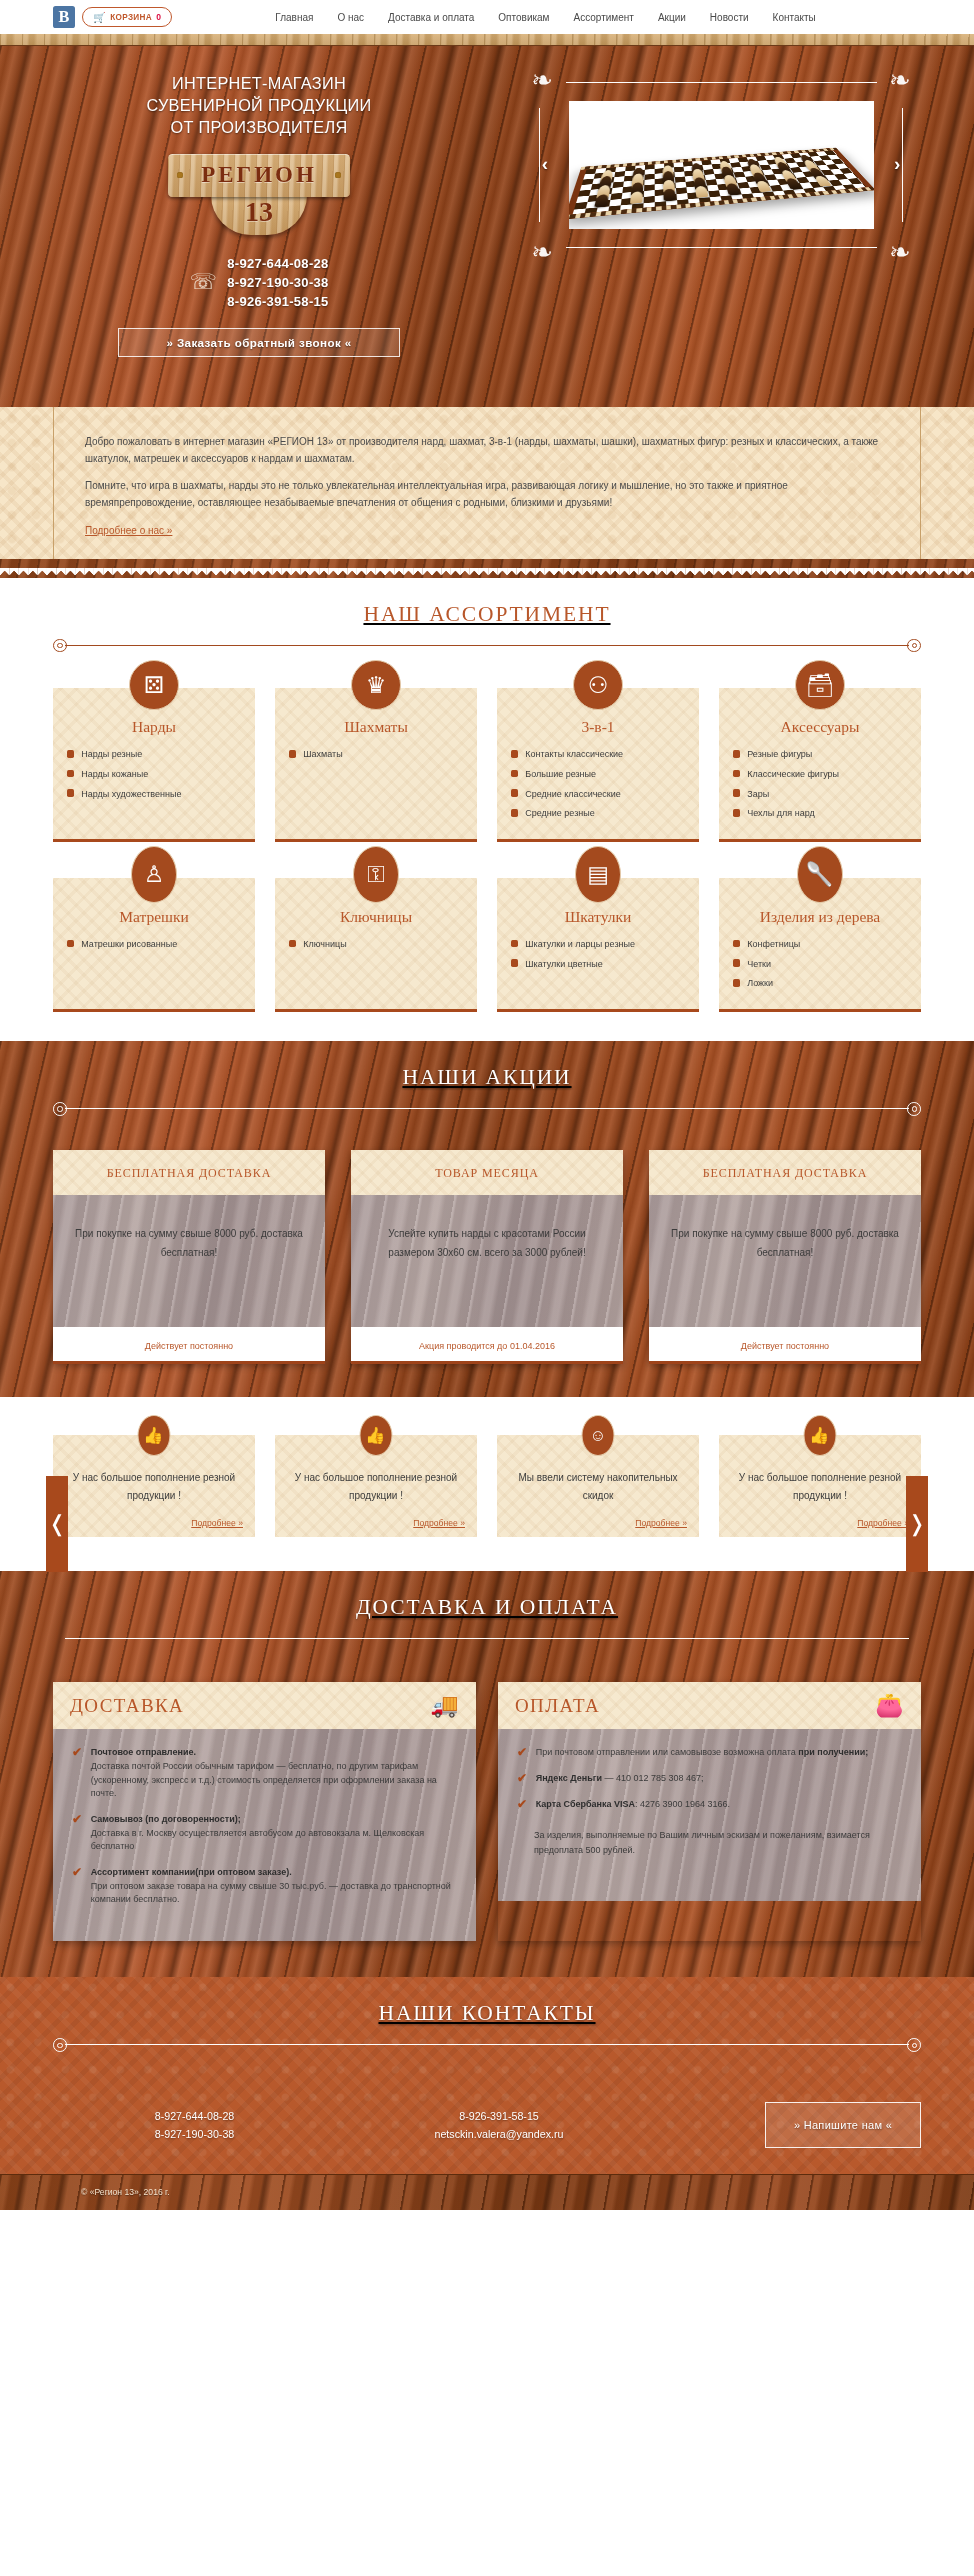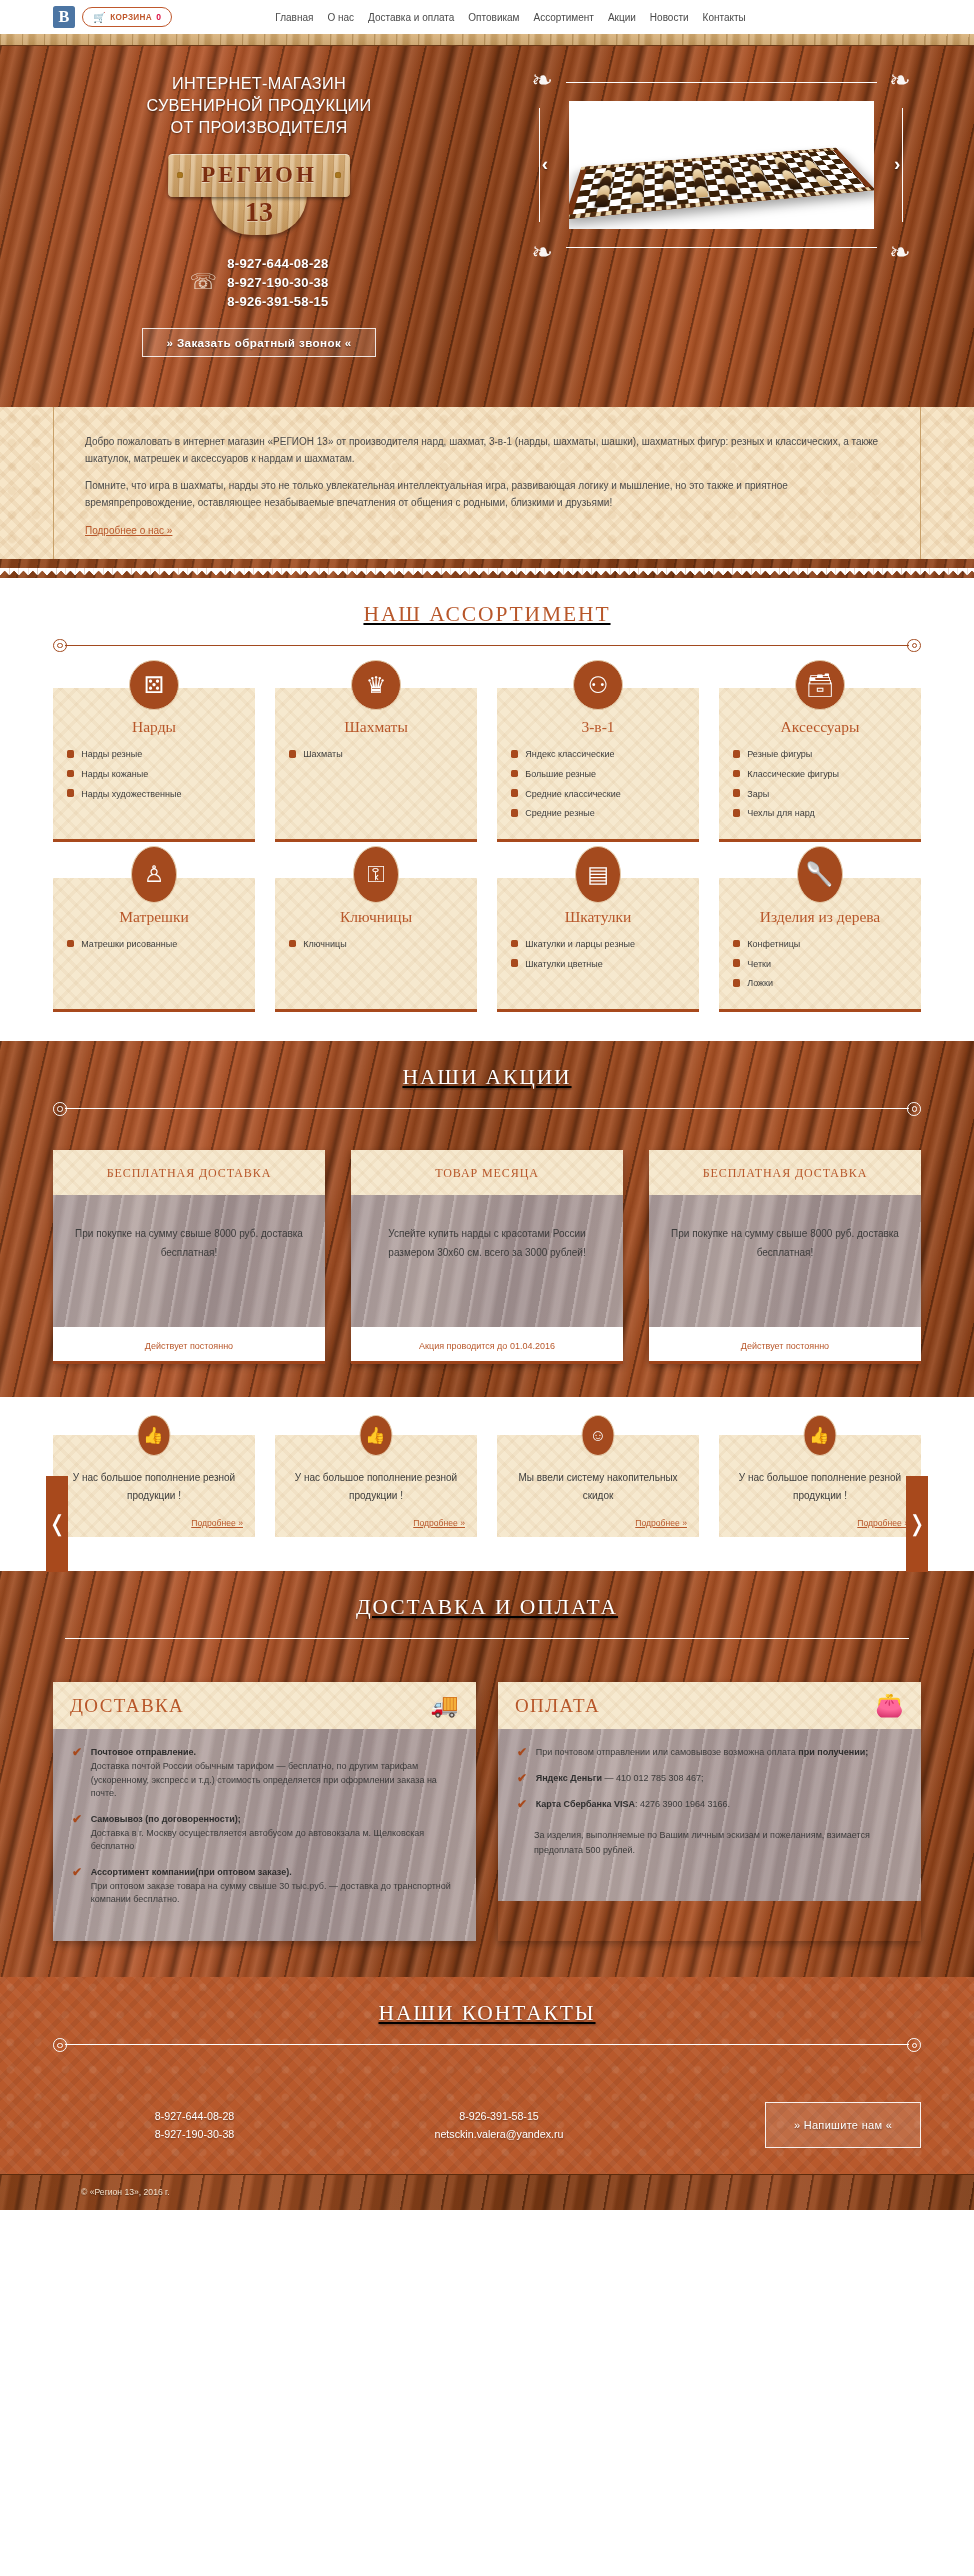--- a/index.html
+++ b/index.html
@@ -18,21 +18,21 @@
     font-weight:bold; font-size:16.3px; line-height:22px; text-align:center;
     border-radius:2.6px; font-family:"Liberation Serif", serif;
   }
   .cart {
     margin-left:6.9px; border:0.9px solid #c0582c; border-radius:11px;
     height:20.6px; padding:0 10.3px; display:flex; align-items:center; gap:4.3px;
   }
   .cart-glyph { font-size:10.3px; color:#c0582c; }
   .cart-label { font-size:8.2px; color:#c0582c; letter-spacing:0.3px; font-weight:bold; }
   .cart-count { font-size:8.6px; color:#d14; font-weight:bold; }
-  .mainnav { margin-left:103px; display:flex; gap:14px; }
+  .mainnav { margin-left:103px; display:flex; gap:24px; }
   .mainnav a {
     font-size:10px; color:#4a4a4a; text-decoration:none; white-space:nowrap;
   }
 
   
   .wood-dark {
     background:
       repeating-linear-gradient(103deg,
         rgba(0,0,0,.34) 0px, rgba(0,0,0,.34) 1.3px,
         rgba(255,255,255,.05) 2.6px, rgba(0,0,0,.10) 8.6px,
@@ -134,21 +134,21 @@
   .phones {
     margin-top:19px; display:flex; align-items:center; justify-content:center; gap:10.3px;
   }
   .phone-glyph { font-size:22px; color:#f0e4d4; }
   .phone-list { text-align:left; }
   .phone-list div {
     color:#fff; font-size:13px; font-weight:bold; line-height:19px;
     letter-spacing:0.3px; text-shadow:0 0.9px 1.7px rgba(0,0,0,.5);
   }
   .callback {
-    margin:17px auto 0; width:234px; height:29px;
+    margin:17px auto 0; width:282px; height:29px;
     border:0.9px solid rgba(255,255,255,.85);
     background:rgba(255,255,255,.10);
     display:flex; align-items:center; justify-content:center;
     color:#fff; font-size:11.6px; font-weight:bold; letter-spacing:0.4px;
     text-shadow:0 0.9px 1.7px rgba(0,0,0,.5); cursor:pointer;
   }
   
   .slider-frame { position:absolute; right:15.5px; top:33px; width:369px; height:172px; }
   .orn { position:absolute; color:#fff; font-size:26px; line-height:1; opacity:.95; }
   .orn-tl { left:-5.2px; top:-12px; }
@@ -550,21 +550,21 @@
               <span>Шахматы</span>
             </li>
         </ul>
       </div>
       <div class="cat-card paper-cream">
         <div class="cat-icon circle">⚇</div>
         <div class="cat-title">3-в-1</div>
         <ul class="cat-list">
           <li>
               <span class="bullet"></span>
-              <span>Яндекс классические</span>
+              <span>Контакты классические</span>
             </li>
           <li>
               <span class="bullet"></span>
               <span>Большие резные</span>
             </li>
           <li>
               <span class="bullet"></span>
               <span>Средние классические</span>
             </li>
           <li>

